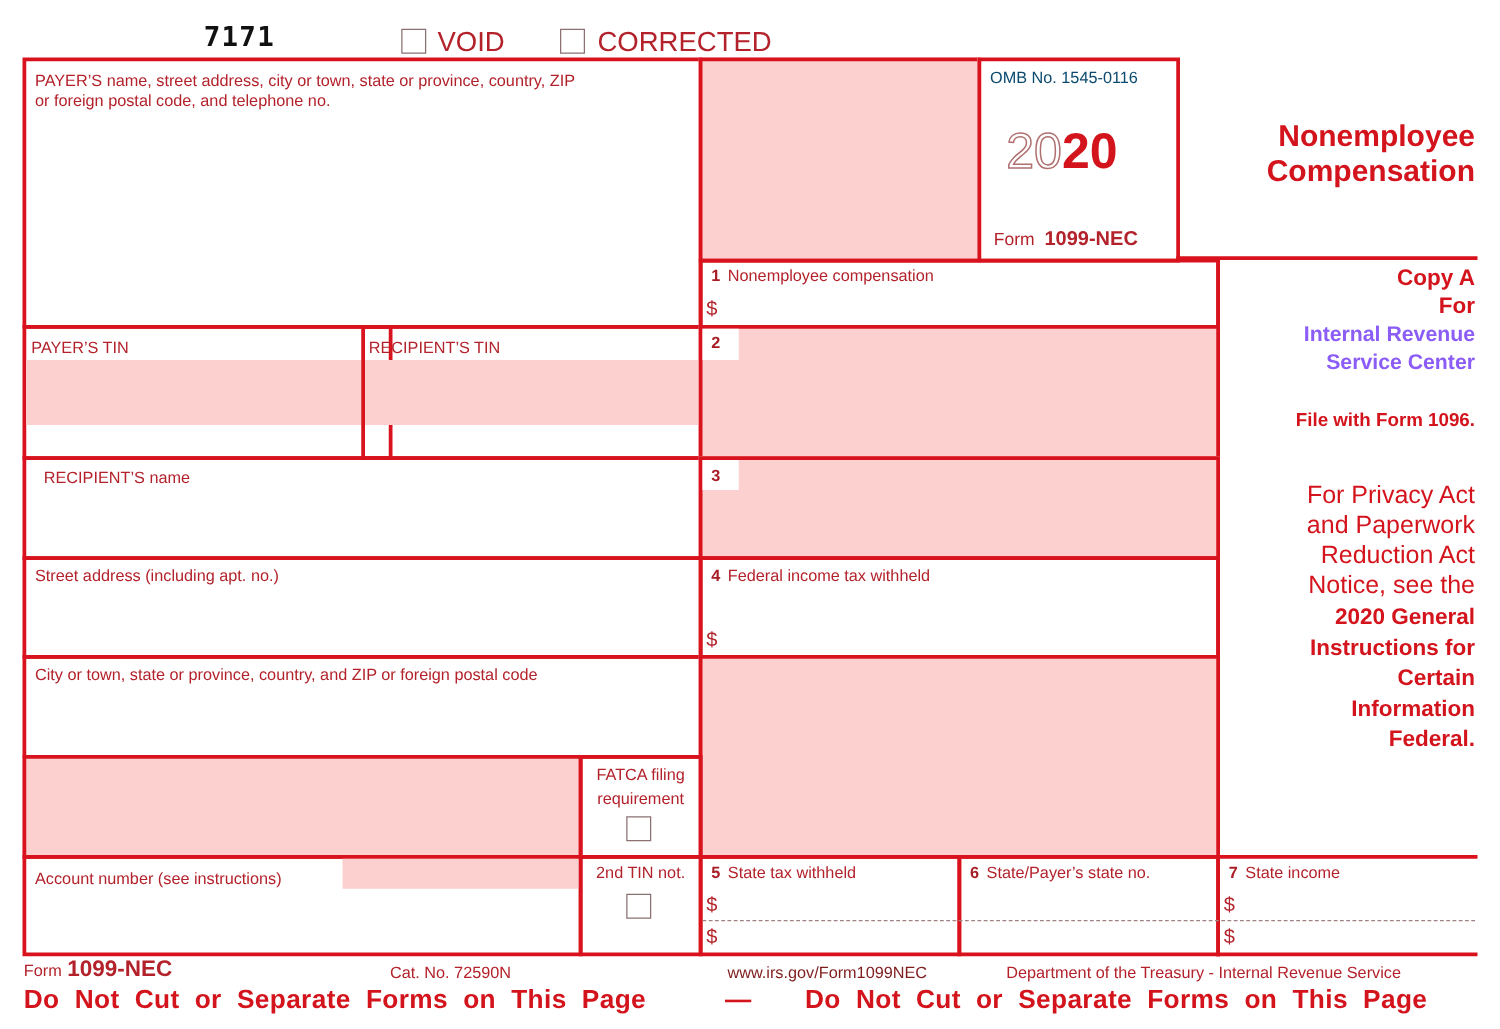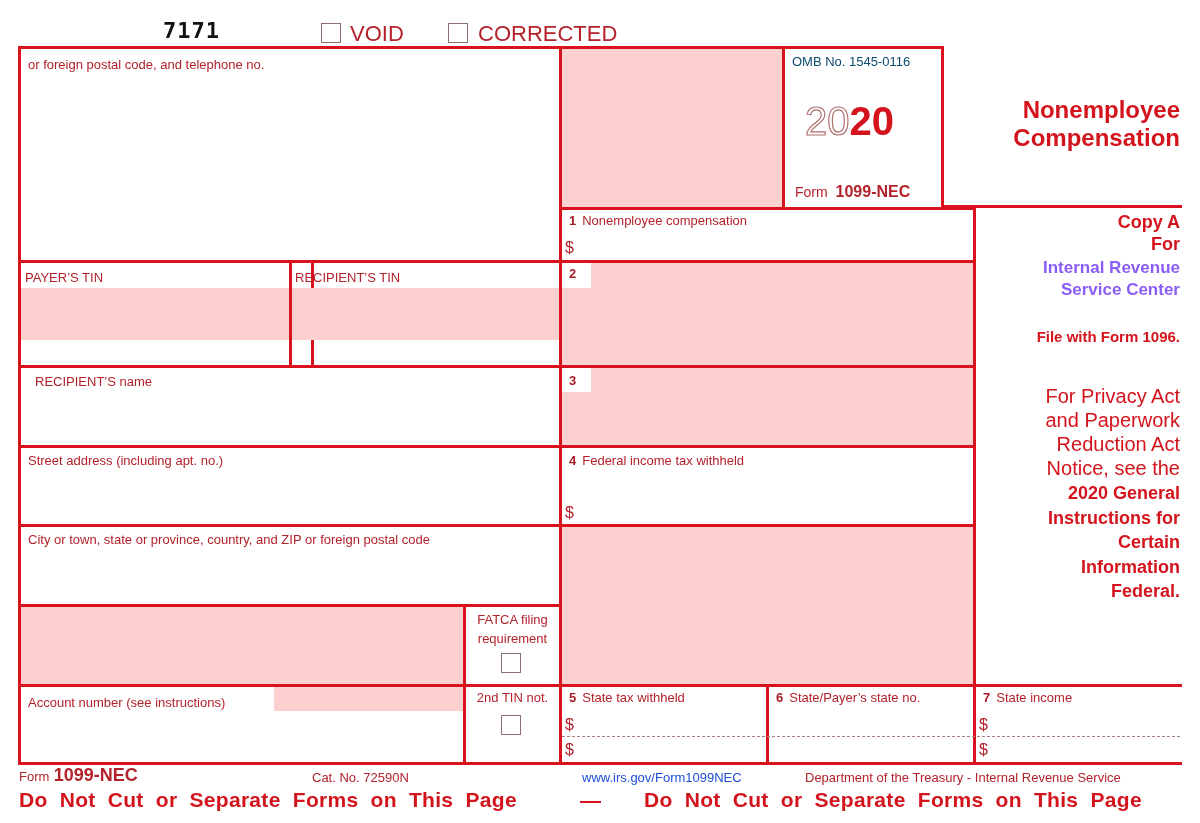--- a/index.html
+++ b/index.html
@@ -22,20 +22,21 @@
 <div class="abs" style="left:163px; top:18px; font-family:'DejaVu Sans Mono', monospace; font-size:22px; color:#111; font-weight:bold; letter-spacing:1px;">7171</div>
 
 <div class="abs" style="left:321px; top:23px; width:20px; height:20px; border:1.5px solid #8a7070;"></div>
 <div class="abs" style="left:350px; top:21px; font-size:22px; color:#b3222b;">VOID</div>
 
 <div class="abs" style="left:448px; top:23px; width:20px; height:20px; border:1.5px solid #8a7070;"></div>
 <div class="abs" style="left:478px; top:21px; font-size:22px; color:#b3222b;">CORRECTED</div>
 
 <div class="cell" style="left:18px; top:46px; width:544px; height:217px;">
   <div class="lbl" style="left:7px; top:8px;">
+    <div>PAYER’S name, street address, city or town, state or province, country, ZIP</div>
     <div>or foreign postal code, and telephone no.</div>
   </div>
 </div>
 
 <div class="cell pink" style="left:559px; top:46px; width:226px; height:164px;"></div>
 
 <div class="cell" style="left:782px; top:46px; width:162px; height:164px; background:#fff;">
   <div class="abs" style="left:7px; top:5px; font-size:13px; color:#0c4a6e;">OMB No. 1545-0116</div>
   <div class="abs" style="left:20px; top:50px; font-size:40px; font-weight:bold;">
     <span style="color:#fff; -webkit-text-stroke:1.2px #b07070; font-weight:normal;">20</span><span style="color:#d4141c;">20</span>
@@ -168,18 +169,18 @@
   <div class="dollar" style="left:3px; top:54px;">$</div>
 </div>
 
 <div class="dash" style="left:562px; top:736px; width:618px;"></div>
 
 <div class="abs" style="left:19px; top:765px; color:#b3222b;">
   <span style="font-size:13px;">Form</span>
   <span style="font-size:18px; font-weight:bold;">1099-NEC</span>
 </div>
 <div class="abs" style="left:312px; top:770px; font-size:13px; color:#b3222b;">Cat. No. 72590N</div>
-<div class="abs" style="left:582px; top:770px; font-size:13px; color:#1d4ed8;">www.irs.gov/Form1099NEC</div>
+<div class="abs" style="left:582px; top:770px; font-size:13px; color:#7f1d1d;">www.irs.gov/Form1099NEC</div>
 <div class="abs" style="left:805px; top:770px; font-size:13px; color:#b3222b;">Department of the Treasury - Internal Revenue Service</div>
 
 <div class="abs" style="left:19px; top:788px; font-size:21px; font-weight:bold; color:#d4141c; word-spacing:6px; letter-spacing:0.3px;">Do Not Cut or Separate Forms on This Page</div>
 <div class="abs" style="left:580px; top:788px; font-size:21px; font-weight:bold; color:#d4141c;">—</div>
 <div class="abs" style="left:644px; top:788px; font-size:21px; font-weight:bold; color:#d4141c; word-spacing:6px; letter-spacing:0.3px;">Do Not Cut or Separate Forms on This Page</div>
 
 </body></html>

